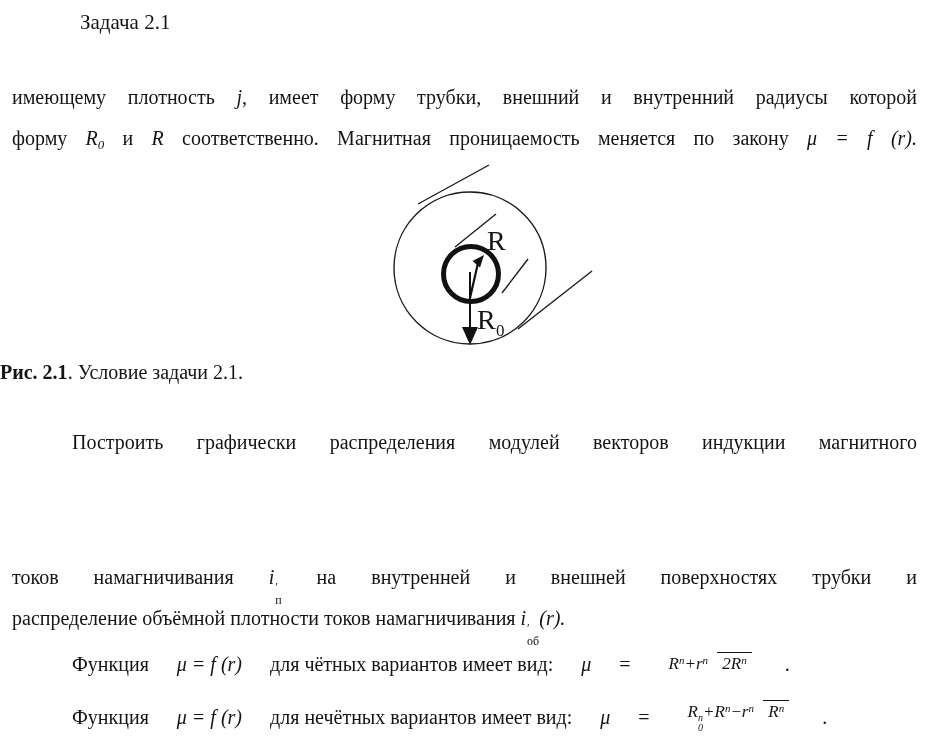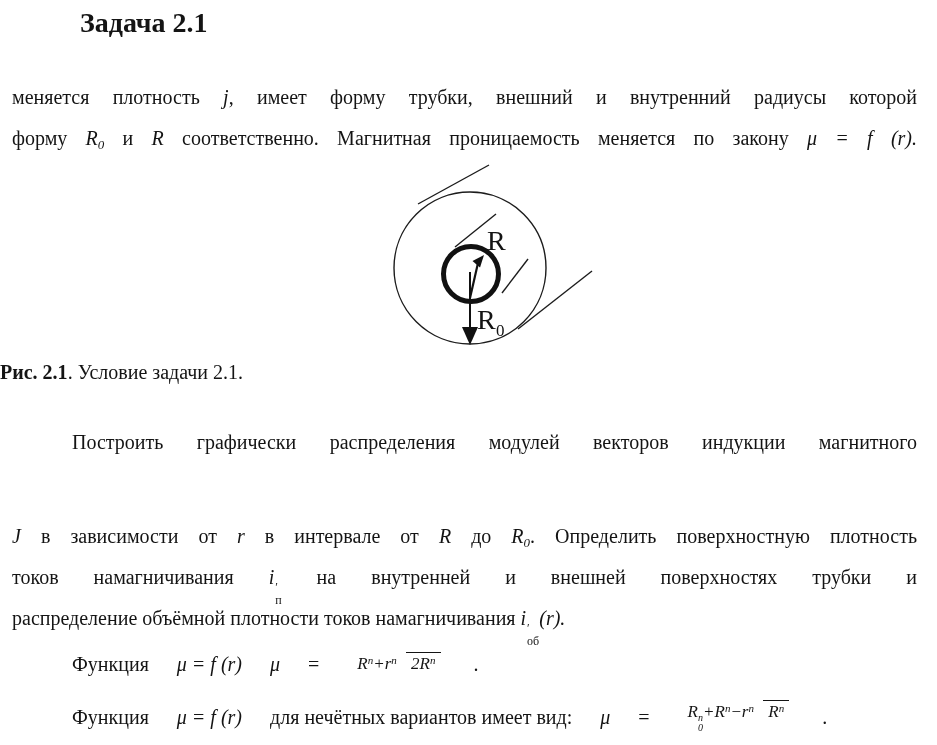--- a/index.html
+++ b/index.html
@@ -3,21 +3,21 @@
 <meta charset="utf-8">
 <style>
   html,body{margin:0;padding:0;background:#fff;}
   .page{position:relative;width:937px;height:745px;background:#ffffff;overflow:hidden;
         font-family:"Liberation Serif","DejaVu Serif",serif;color:#141414;}
   .line{position:absolute;left:12px;width:905px;font-size:20px;line-height:41px;height:41px;white-space:normal;}
   .j{text-align:justify;text-align-last:justify;}
   .ind{text-indent:60px;}
   .bold{font-weight:bold;}
   .it{font-style:italic;}
-  .title{position:absolute;left:80px;top:2px;font-size:28px;font-weight:bold;line-height:41px;}
+  .title{position:absolute;left:80px;top:2px;font-size:21px;font-weight:normal;line-height:41px;}
   .caption{position:absolute;left:0;top:352px;width:937px;font-size:20px;line-height:41px;}
   .sb{font-size:13px;vertical-align:-4px;}
   .ss{display:inline-flex;flex-direction:column;align-items:flex-start;font-size:12px;line-height:1.05;vertical-align:-7px;margin-left:1px;}
   .ss .t{font-style:normal;}
   .ss .b{font-style:normal;text-align:right;}
   .frow{position:absolute;left:12px;width:905px;display:flex;align-items:center;font-size:20px;gap:28px;}
   .frow .lead{padding-left:60px;}
   .f1row{top:636px;height:56px;}
   .f2row{top:690px;height:55px;}
   .frac{display:inline-block;vertical-align:middle;text-align:center;line-height:1.15;margin:16px 5px;font-size:17px;font-style:italic;}
@@ -44,39 +44,39 @@
     <polygon points="470,345 462,327 478,327" fill="#111"></polygon>
     <line x1="470" y1="298" x2="478" y2="263" stroke="#111" stroke-width="2.2"></line>
     <polygon points="484,255 480,267.5 472.5,261" fill="#111"></polygon>
     <text x="487" y="250" font-size="28" class="svglabel">R</text>
     <text x="477" y="329" font-size="28" class="svglabel">R</text>
     <text x="496" y="336" font-size="17" class="svglabel">0</text>
   </svg>
 
   <div class="title">Задача 2.1</div>
 
-  <div class="line j" style="top:77px"><span>меняется плотность </span><span class="it">j</span><span>, имеет форму трубки, внешний и внутренний радиусы которой</span></div>
+  <div class="line j" style="top:77px"><span>имеющему плотность </span><span class="it">j</span><span>, имеет форму трубки, внешний и внутренний радиусы которой</span></div>
   <div class="line j" style="top:118px"><span>форму </span><span class="it">R</span><span class="it sb">0</span><span> и </span><span class="it">R</span><span> соответственно. Магнитная проницаемость меняется по закону </span><span class="it">μ = f (r).</span></div>
 
   <div class="caption"><span class="bold">Рис. 2.1</span><span>. Условие задачи 2.1.</span></div>
 
   <div class="line j ind" style="top:422px"><span>Построить графически распределения модулей векторов индукции магнитного</span></div>
-  <div class="line j" style="top:516px"><span class="it">J</span><span> в зависимости от </span><span class="it">r</span><span> в интервале от </span><span class="it">R</span><span> до </span><span class="it">R</span><span class="it sb">0</span><span>. Определить поверхностную плотность</span></div>
   <div class="line j" style="top:557px"><span>токов намагничивания </span><span class="it">i</span><span class="ss">
         <span class="t">′</span>
         <span class="b">п</span>
       </span><span> на внутренней и внешней поверхностях трубки и</span></div>
   <div class="line" style="top:598px"><span>распределение объёмной плотности токов намагничивания </span><span class="it">i</span><span class="ss">
         <span class="t">′</span>
         <span class="b">об</span>
       </span><span class="it">(r).</span></div>
 
   <div class="frow f1row">
     <span class="lead">Функция </span>
       <span class="it">μ = f (r)</span>
+      <span> для чётных вариантов имеет вид: </span>
       <span class="it">μ</span>
       <span> = </span>
     <span class="frac">
       <span class="num"><span>R</span><span class="fsp">n</span><span>+</span><span>r</span><span class="fsp">n</span></span>
       <span class="den"><span>2R</span><span class="fsp">n</span></span>
     </span>
     <span>.</span>
   </div>
 
   <div class="frow f2row">

